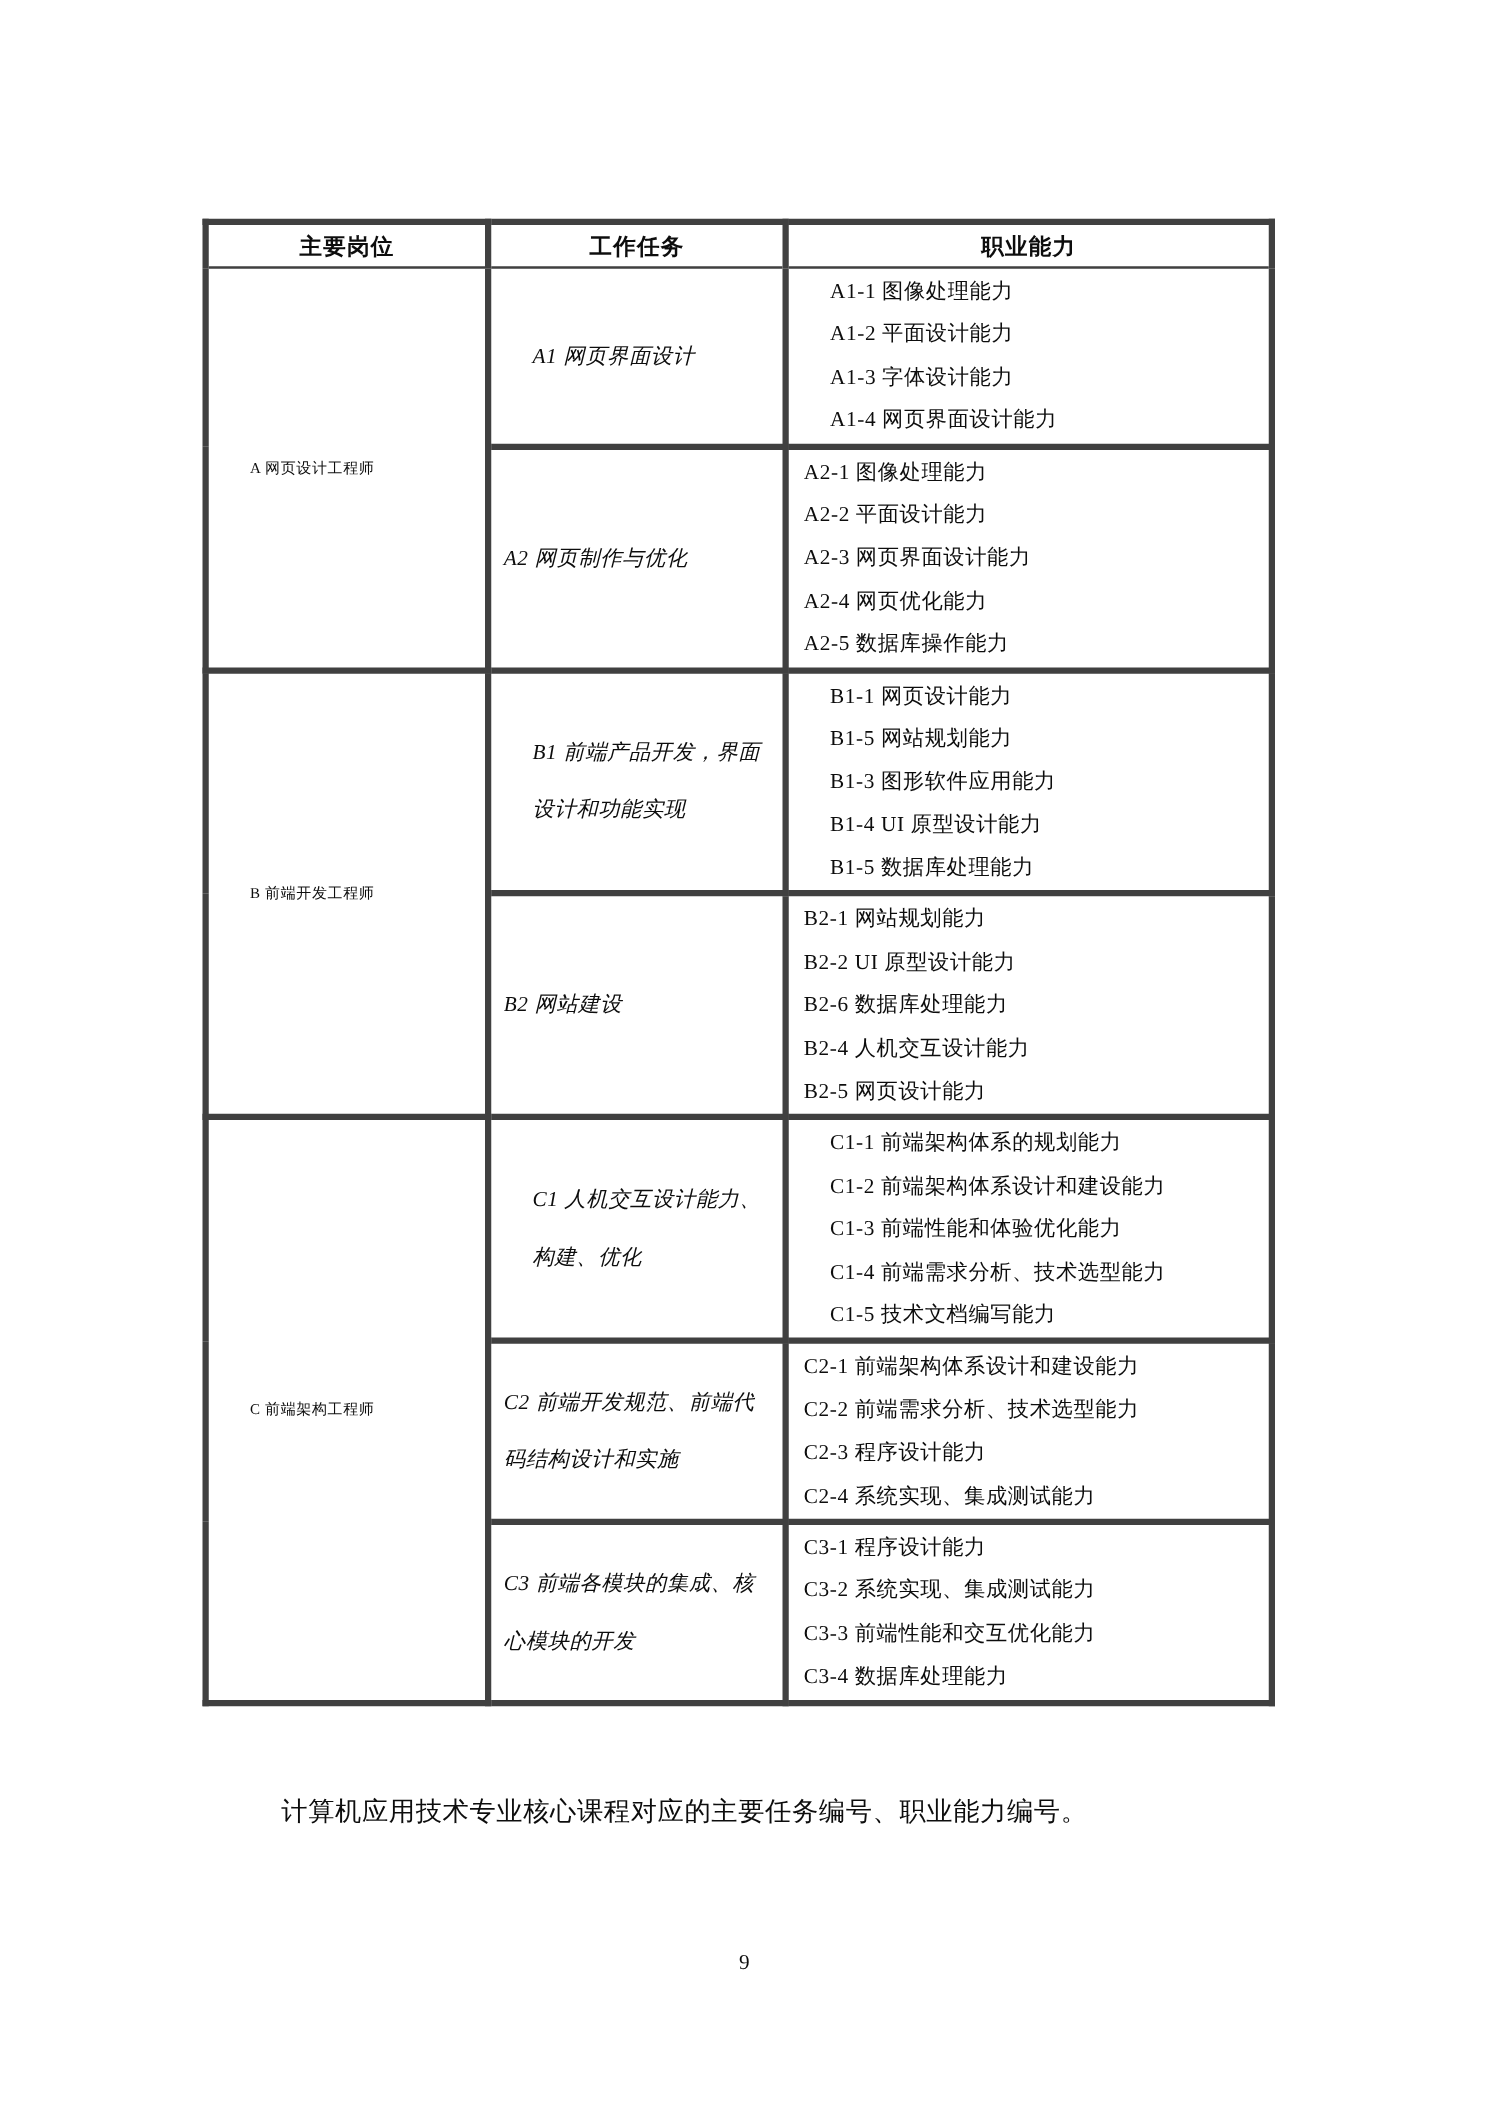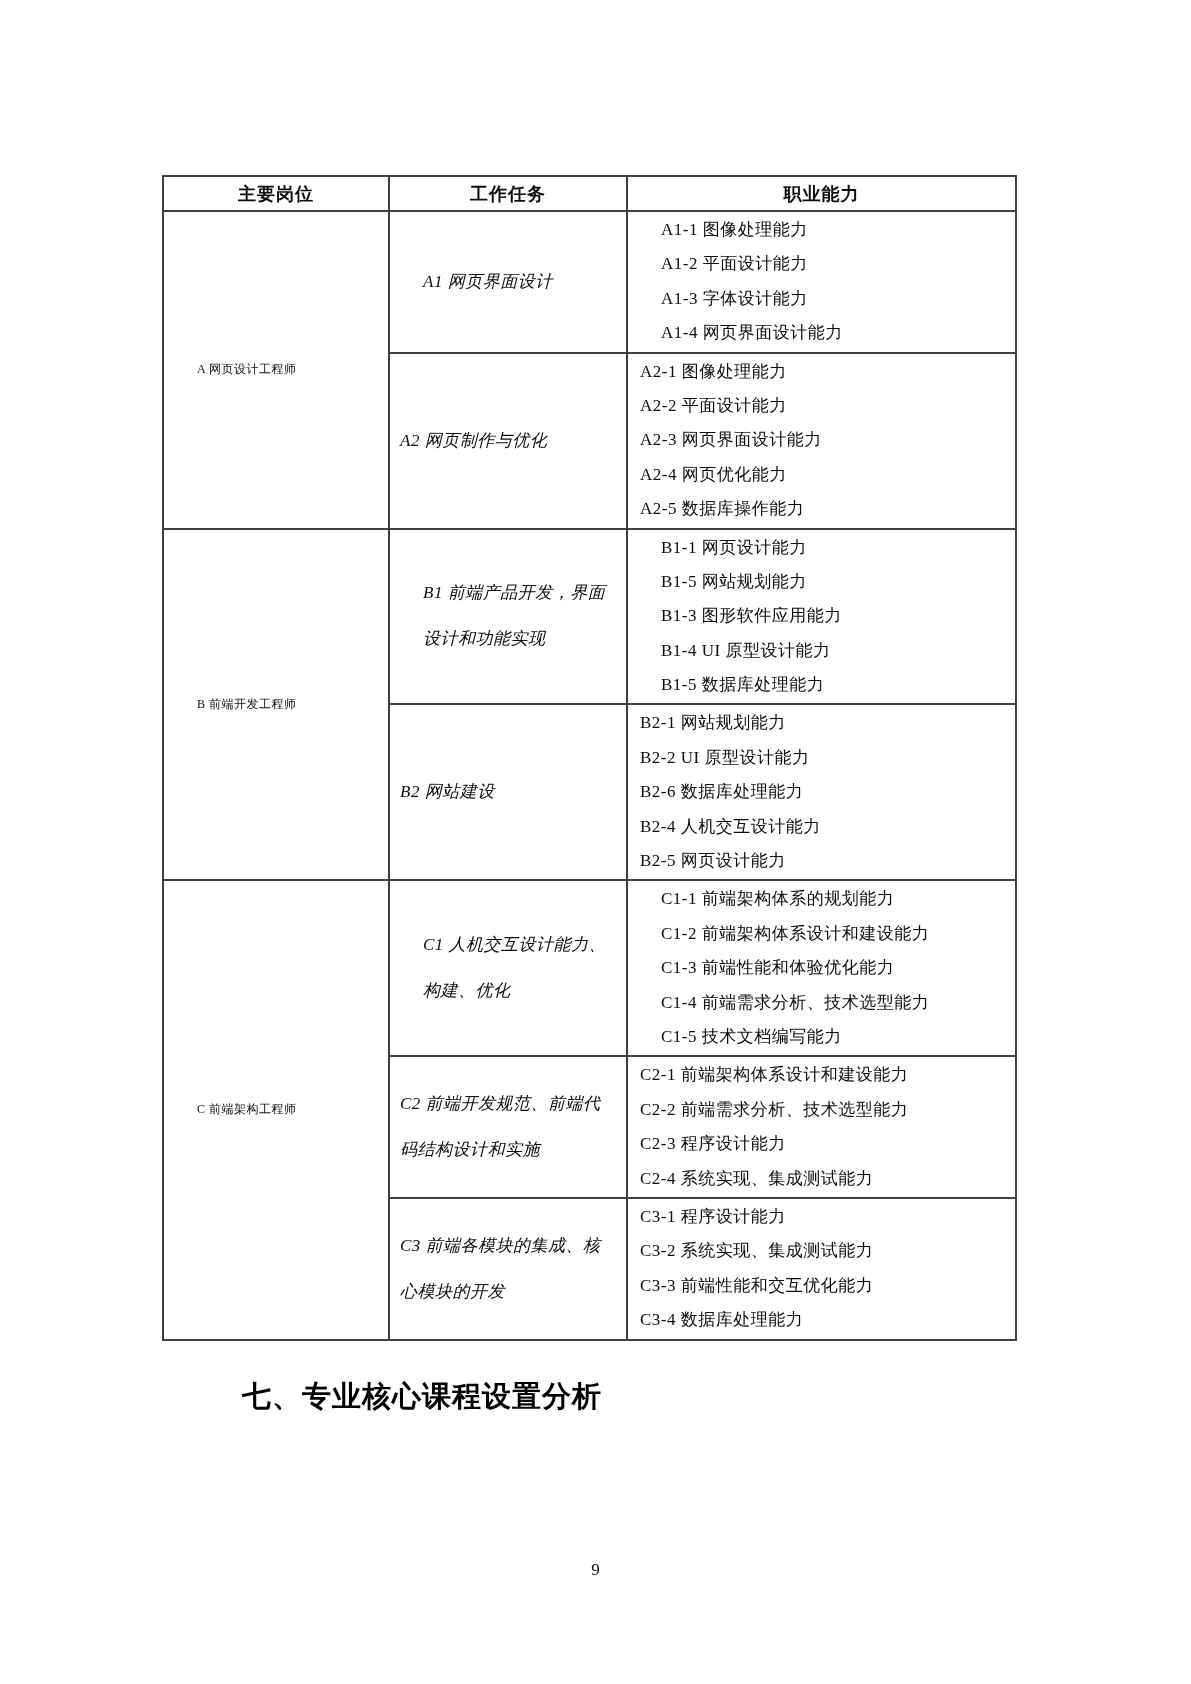--- a/index.html
+++ b/index.html
@@ -31,21 +31,21 @@
     width:853px;
     border-collapse:collapse;
     table-layout:fixed;
     border:2px solid #404040;
   }
   .main-table col.c1{width:226px;}
   .main-table col.c2{width:238px;}
   .main-table col.c3{width:389px;}
   .main-table th,
   .main-table td{
-    border:2px solid #404040;
+    border:5px solid #404040;
     padding:0;
     color:#0d0d0d;
   }
   .main-table th{
     height:33px;
     font-size:18px;
     font-weight:bold;
     text-align:center;
     vertical-align:middle;
     border-bottom:2px solid #404040;
@@ -203,16 +203,16 @@
         <td class="ab">
           <div class="ab-line">C3-1 程序设计能力</div>
           <div class="ab-line">C3-2 系统实现、集成测试能力</div>
           <div class="ab-line">C3-3 前端性能和交互优化能力</div>
           <div class="ab-line">C3-4 数据库处理能力</div>
         </td>
       </tr>
     </tbody>
   </table>
 
-  <h1 class="sec-heading">七、专业核心课程设置分析</h1>
+  <p class="sec-para">计算机应用技术专业核心课程对应的主要任务编号、职业能力编号。</p>
   <div class="page-num">9</div>
 
 </div>
 
 </body></html>

